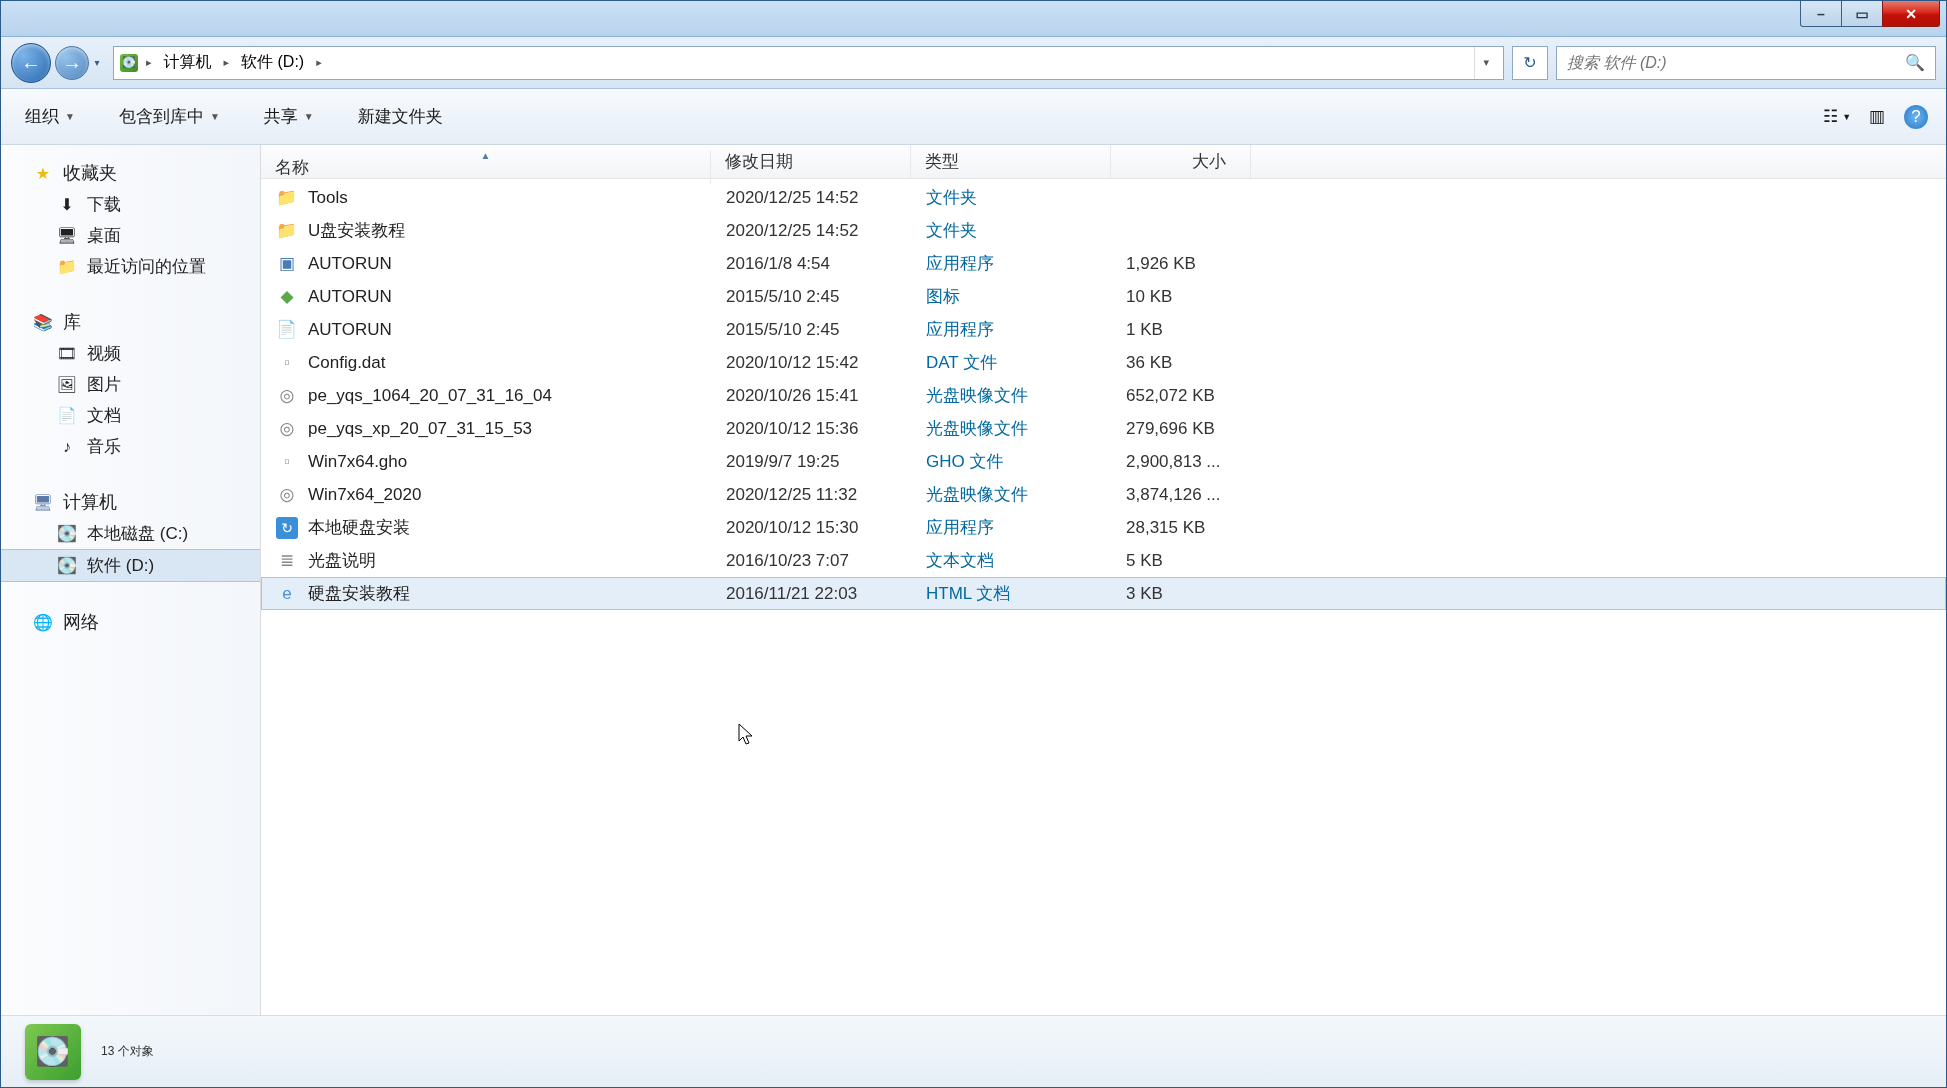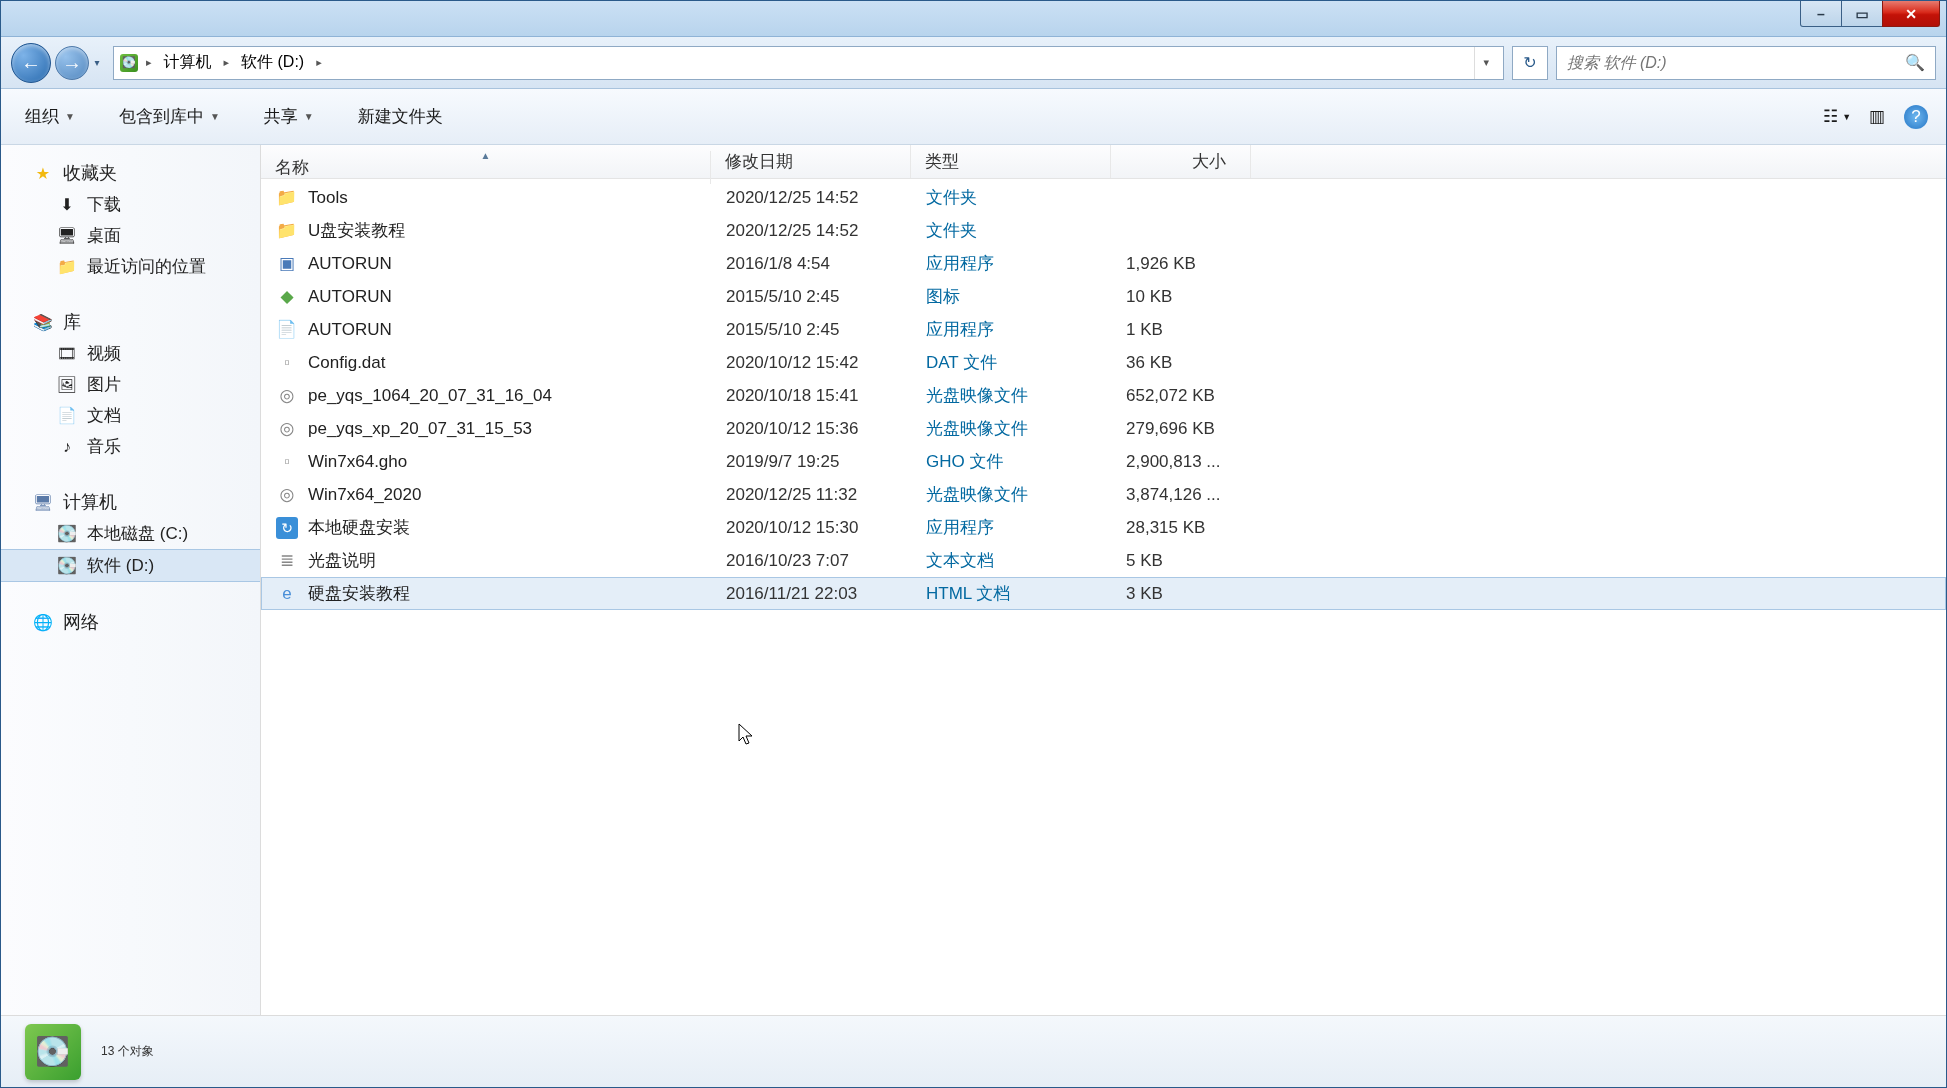--- a/index.html
+++ b/index.html
@@ -403,21 +403,21 @@
             </div>
             <div class="cell date">2020/10/12 15:42</div>
             <div class="cell type">DAT 文件</div>
             <div class="cell size">36 KB</div>
           </div>
           <div class="file-row">
             <div class="cell name">
               <span class="f-ico iso">◎</span>
               <span>pe_yqs_1064_20_07_31_16_04</span>
             </div>
-            <div class="cell date">2020/10/18 15:41</div>
+            <div class="cell date">2020/10/26 15:41</div>
             <div class="cell type">光盘映像文件</div>
             <div class="cell size">652,072 KB</div>
           </div>
           <div class="file-row">
             <div class="cell name">
               <span class="f-ico iso">◎</span>
               <span>pe_yqs_xp_20_07_31_15_53</span>
             </div>
             <div class="cell date">2020/10/12 15:36</div>
             <div class="cell type">光盘映像文件</div>

